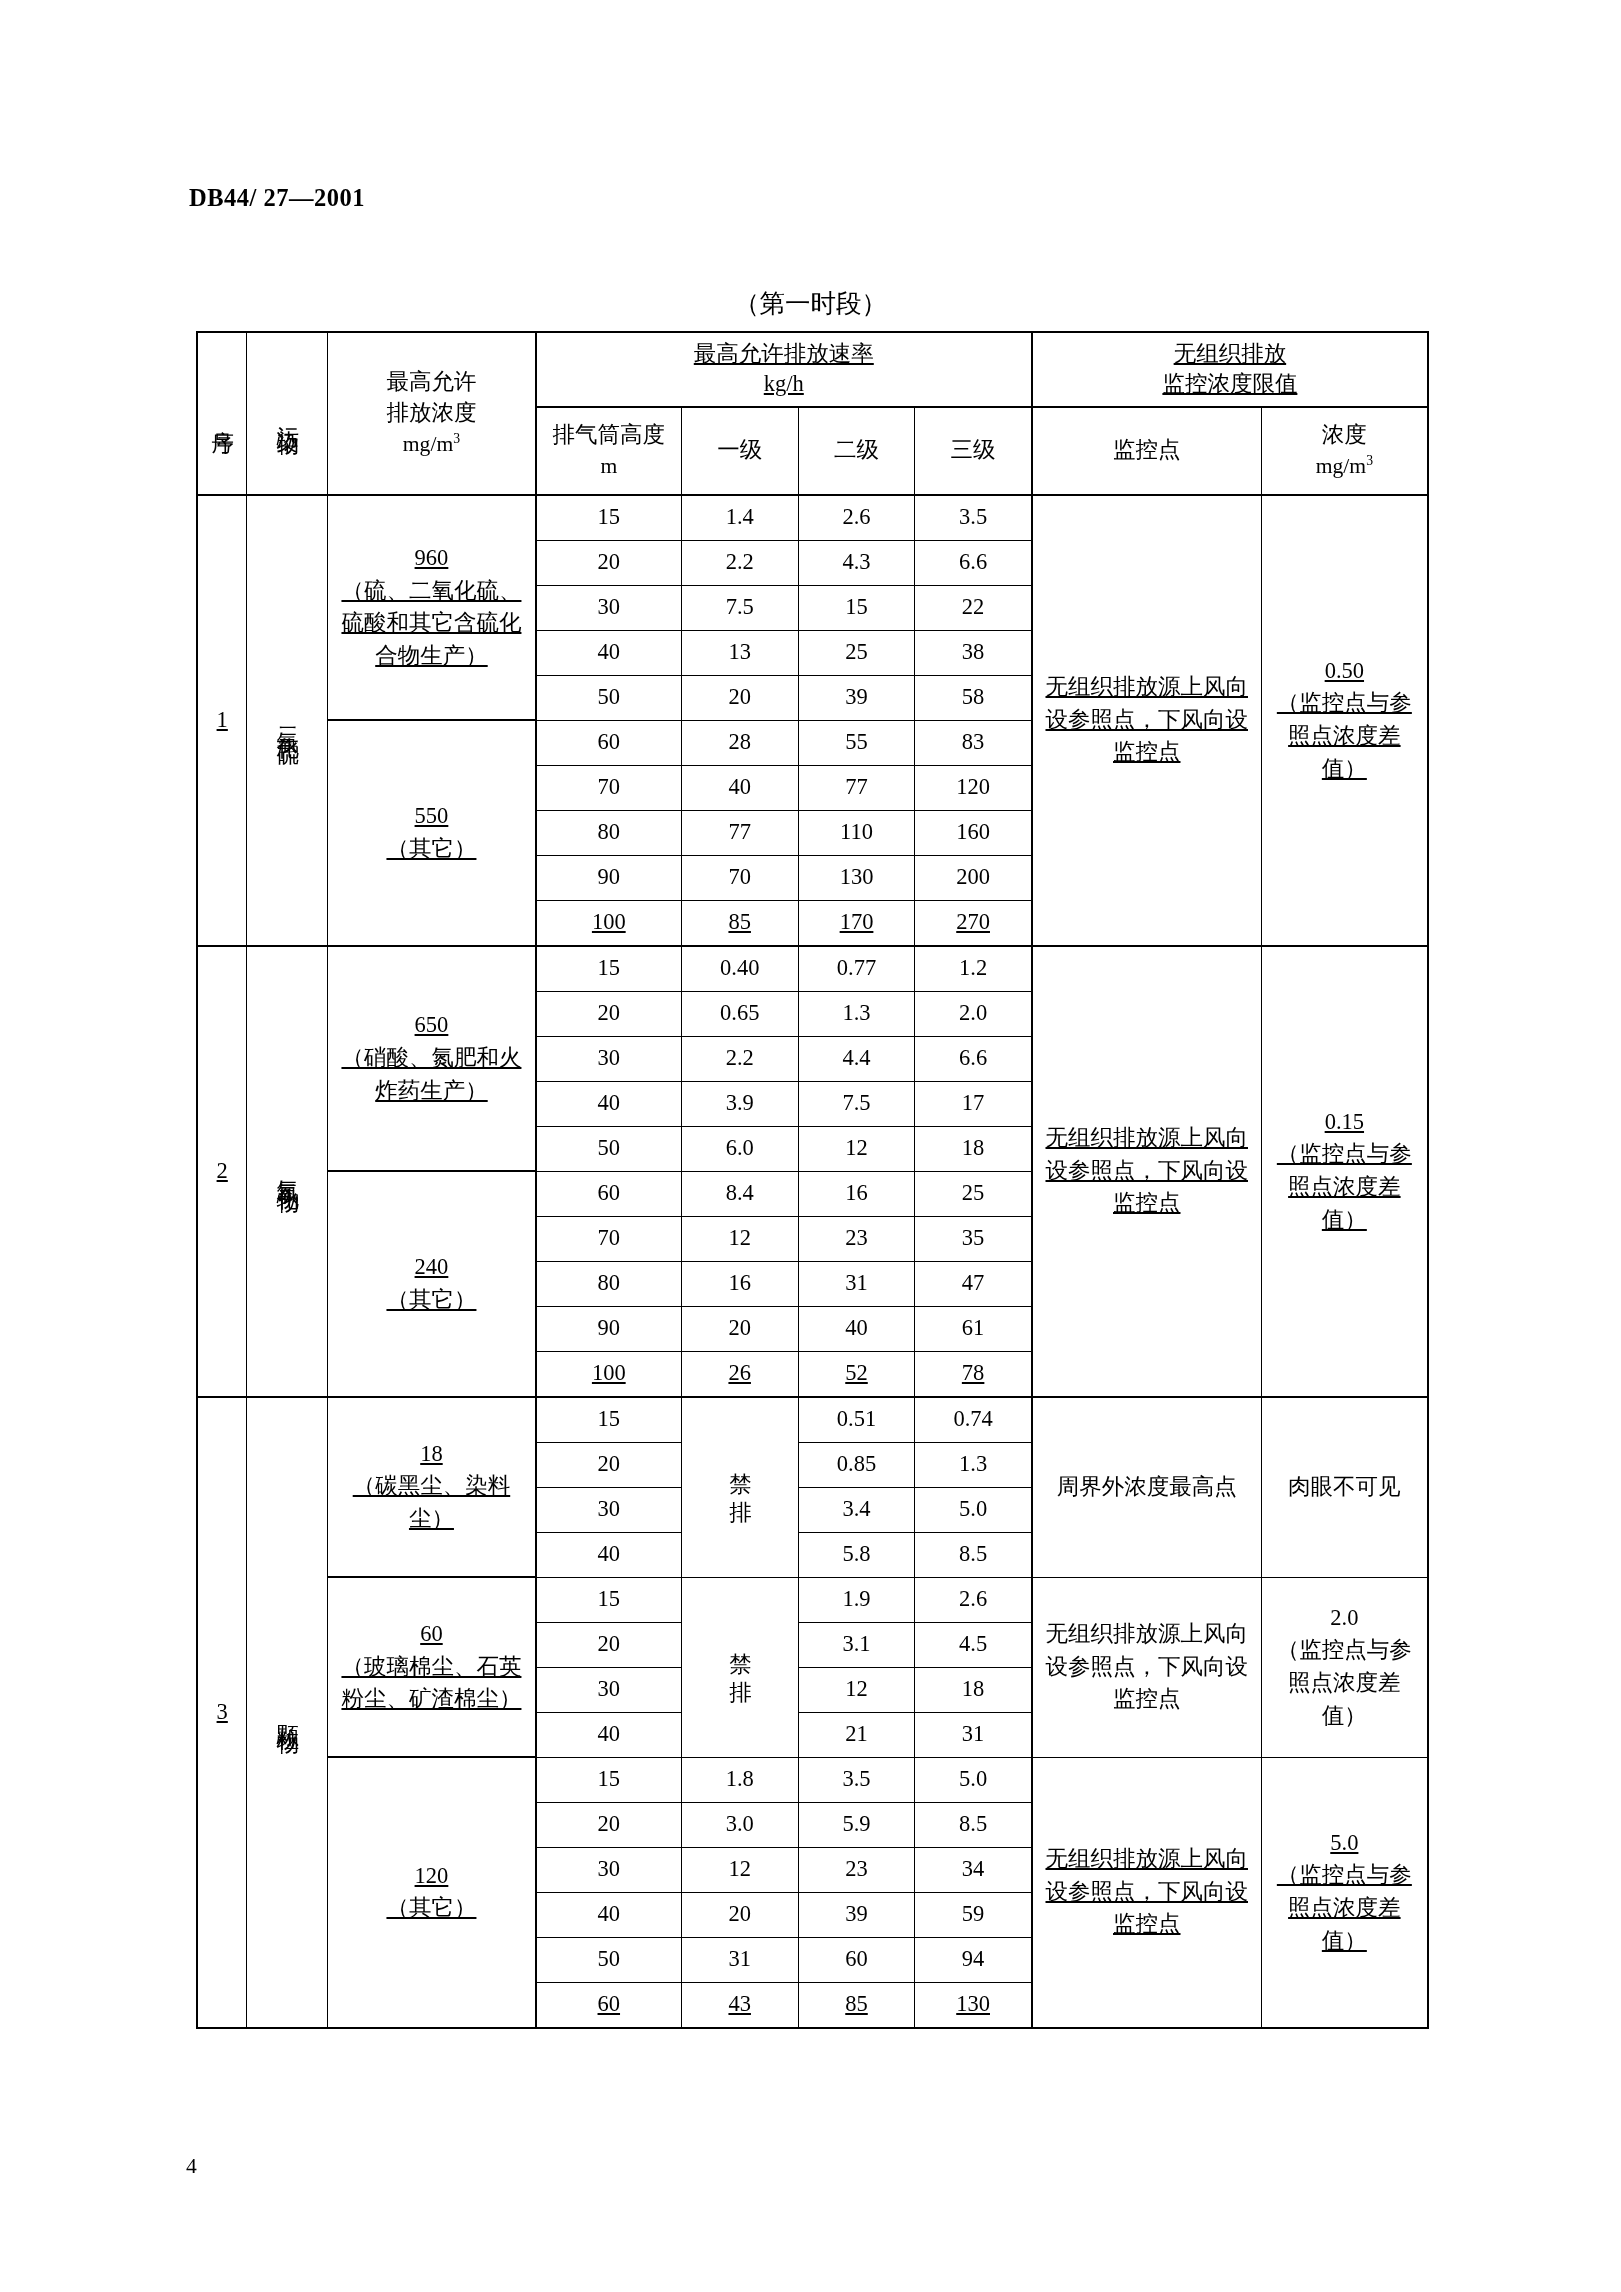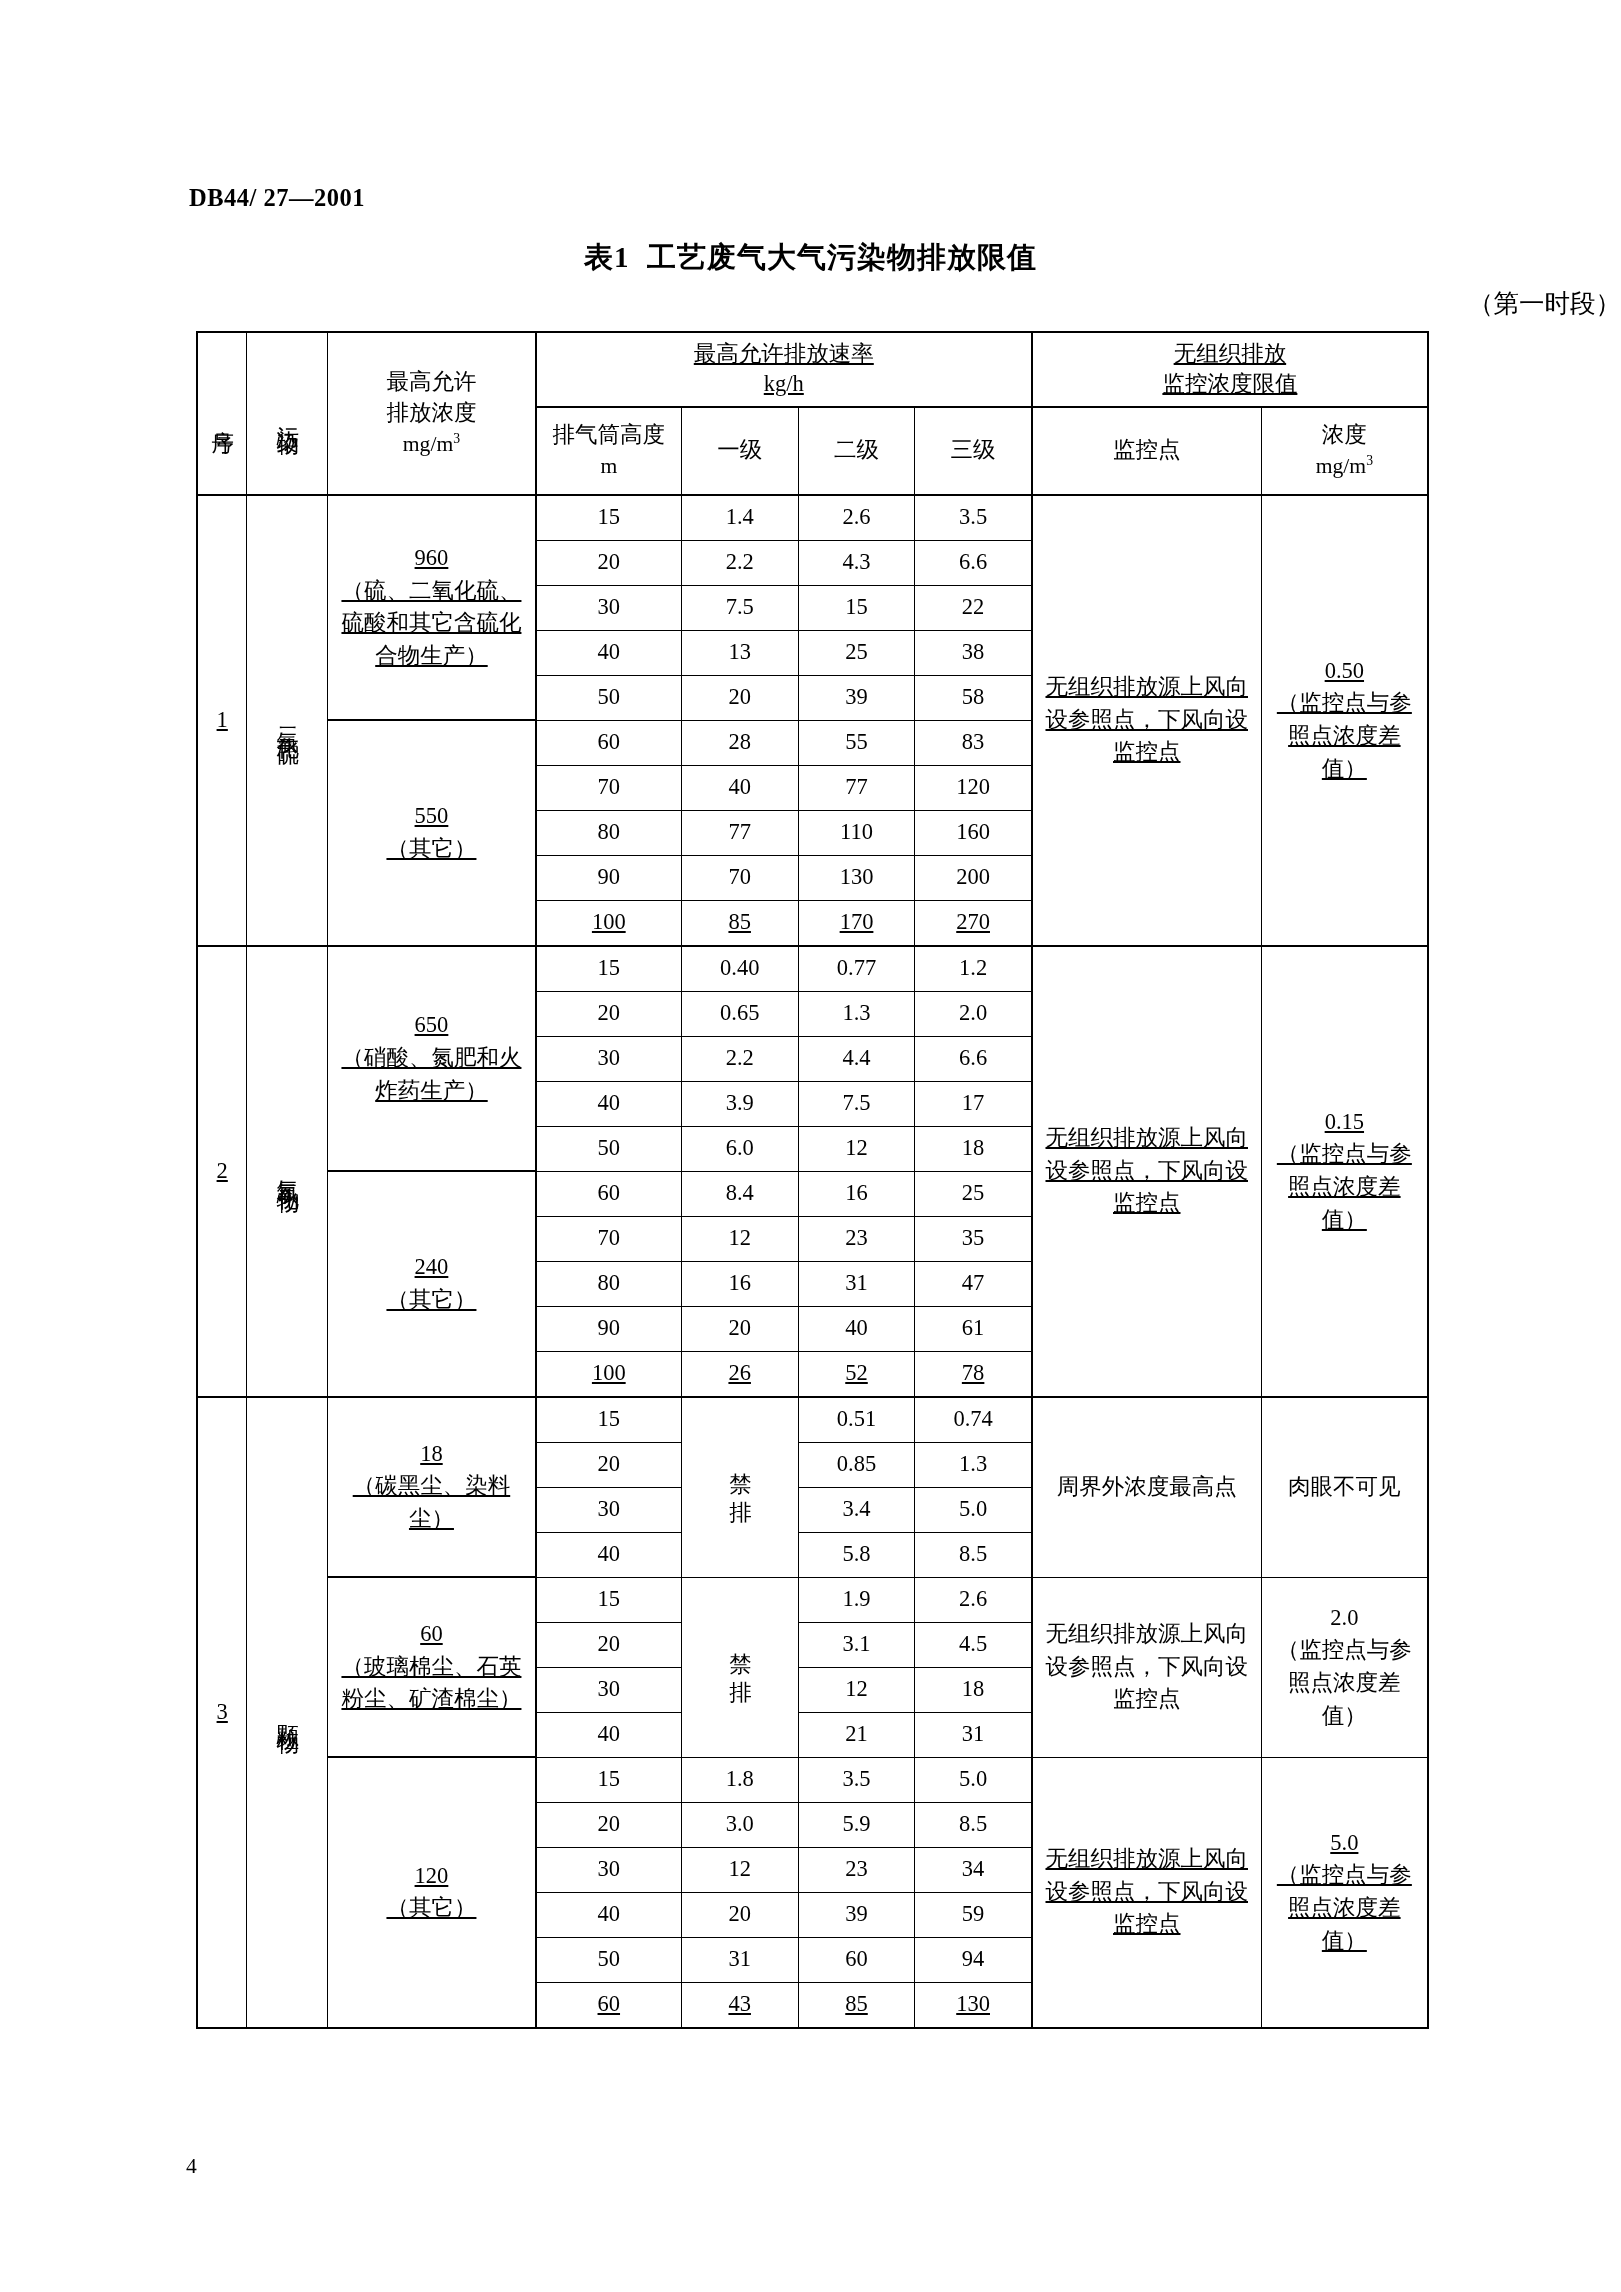--- a/index.html
+++ b/index.html
@@ -40,21 +40,21 @@
     font-size: 29px;
     font-weight: bold;
     letter-spacing: 1px;
   }
   .doc-title .t-num { margin-right: 17.6px; }
   .doc-subtitle {
     position: absolute;
     left: 0;
     top: 286px;
     width: 1621px;
-    text-align: right;
+    text-align: center;
     font-size: 25.5px;
   }
   .page-number {
     position: absolute;
     left: 186px;
     top: 2154px;
     font-size: 21.6px;
   }
 
   table.main {
@@ -105,23 +105,20 @@
   .datarow td { height: 44px; }
   .conc-cell { line-height: 1.5; padding: 3.9px 5.9px; }
 </style>
 </head>
 <body>
 
 <div class="page">
 
   <div class="header-code">DB44/ 27—2001</div>
 
-  <div class="doc-title">
-    <span class="t-num">表1</span><span>工艺废气大气污染物排放限值</span>
-  </div>
 
   <div class="doc-subtitle">（第一时段）</div>
 
   <table class="main">
     <colgroup>
       <col style="width:47px">
       <col style="width:76px">
       <col style="width:196px">
       <col style="width:137px">
       <col style="width:110px">

